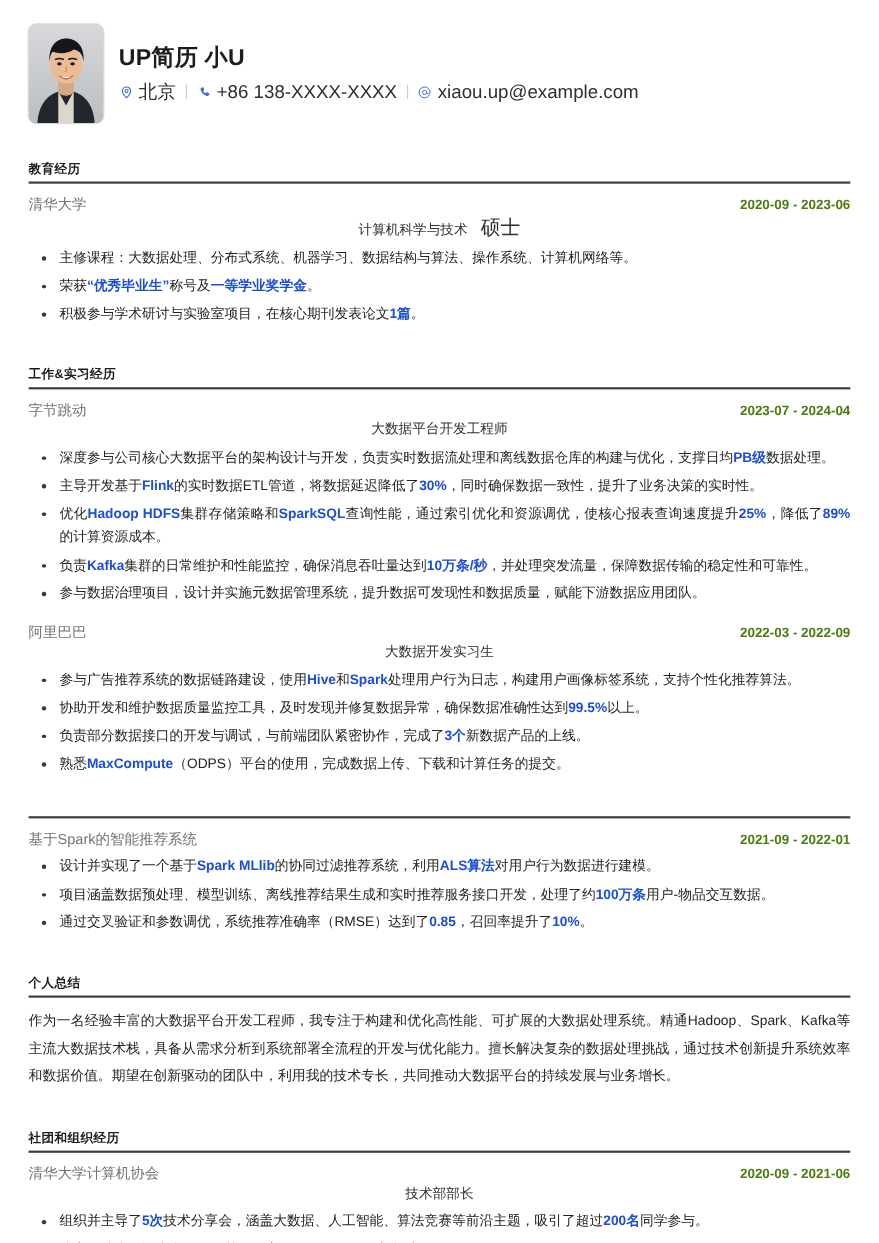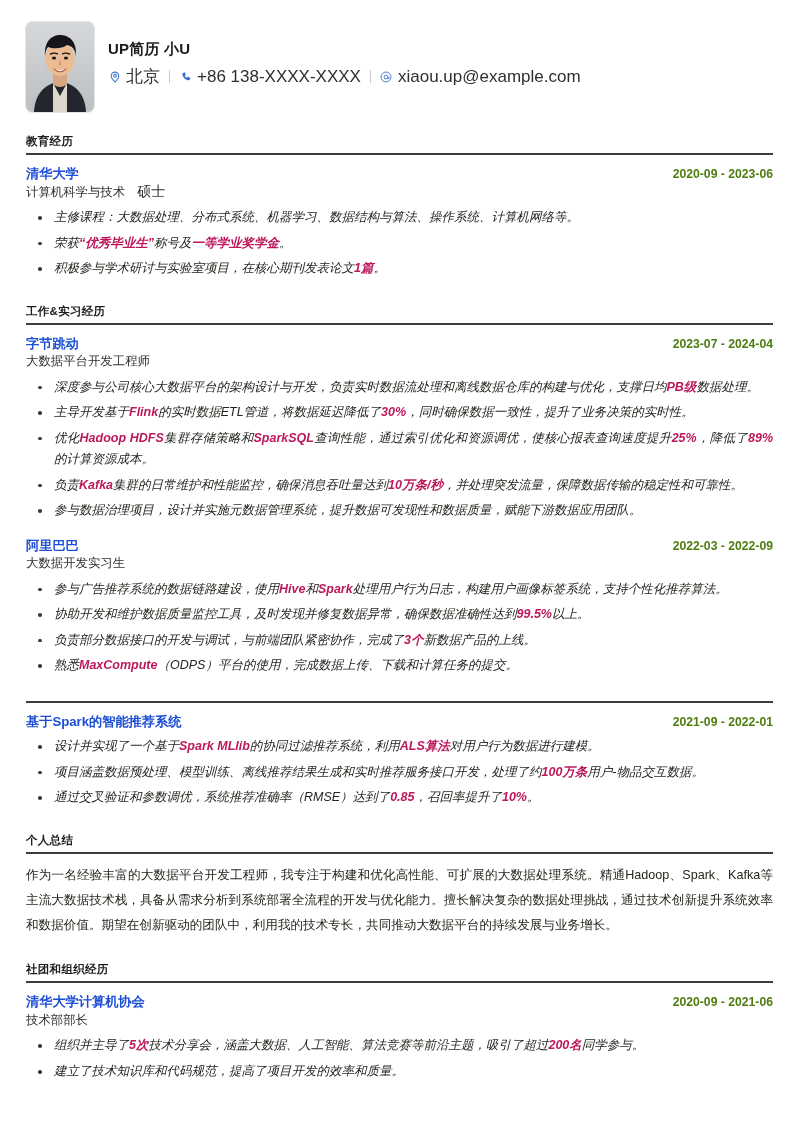--- a/index.html
+++ b/index.html
@@ -38,21 +38,21 @@
     position: relative;
     box-shadow: 0 0 0 1px #e2e4e6;
   }
   .photo svg { display:block; width:100%; height:100%; }
 
   .header-main {
     padding-top: 18px;
     flex: 1 1 auto;
   }
   .name {
-    font-size: 15px;
+    font-size: 21px;
     font-weight: 700;
     letter-spacing: .2px;
     color: #1c1c1c;
     line-height: 1.2;
     margin-bottom: 7px;
   }
   .contact-row {
     display: flex;
     align-items: center;
     font-size: 17px;
@@ -77,21 +77,21 @@
     align-items: center;
     justify-content: center;
     width: 13px;
     height: 13px;
     color: #3b6fd4;
     flex: 0 0 auto;
   }
   .c-icon svg { display:block; }
 
   
-  .section { margin-top: 8px; }
+  .section { margin-top: 20px; }
   .section-title {
     font-size: 11.5px;
     font-weight: 700;
     color: #1d1d1d;
     letter-spacing: .3px;
     padding-bottom: 4px;
   }
   .section-rule {
     height: 2px;
     background: #3d3d3d;
@@ -101,54 +101,53 @@
   .entry { margin-bottom: 2px; }
   .entry + .entry { margin-top: 14px; }
 
   .entry-head {
     display: flex;
     justify-content: space-between;
     align-items: baseline;
   }
   .entry-org {
     font-size: 13.2px;
-    font-weight: 700;
-    color: #1d4ed8;
+    font-weight: 400;
+    color: #737373;
     line-height: 1.5;
   }
   .entry-date {
     font-size: 12.2px;
     font-weight: 700;
     color: #4d7c0f;
     white-space: nowrap;
     padding-left: 12px;
   }
   .entry-sub {
     display: flex;
-    justify-content: flex-start;
+    justify-content: center;
     align-items: baseline;
     margin-top: -1px;
   }
   .entry-role {
     font-size: 12.4px;
     color: #30302f;
     line-height: 1.55;
   }
   .entry-extra {
-    font-size: 14px;
+    font-size: 18px;
     color: #30302f;
     white-space: nowrap;
     padding-left: 12px;
   }
 
   ul.bullets {
     list-style: none;
     margin: 5px 0 0 0;
     padding: 0;
-    font-style: italic;
   }
   ul.bullets > li {
     position: relative;
     padding-left: 28px;
     font-size: 12.5px;
     line-height: 1.72;
     color: #24241f;
     margin-bottom: 4px;
     text-align: justify;
     text-justify: inter-ideograph;
@@ -156,21 +155,21 @@
   ul.bullets > li::before {
     content: "";
     position: absolute;
     left: 12px;
     top: 9px;
     width: 3.6px;
     height: 3.6px;
     border-radius: 50%;
     background: #3a3a3a;
   }
-  b, strong { font-weight: 700; color: #be185d; }
+  b, strong { font-weight: 700; color: #1d4ed8; }
 
   .summary-text {
     font-size: 12.6px;
     line-height: 2.0;
     color: #26261f;
     text-align: justify;
     text-justify: inter-ideograph;
     margin: 0;
   }
 

